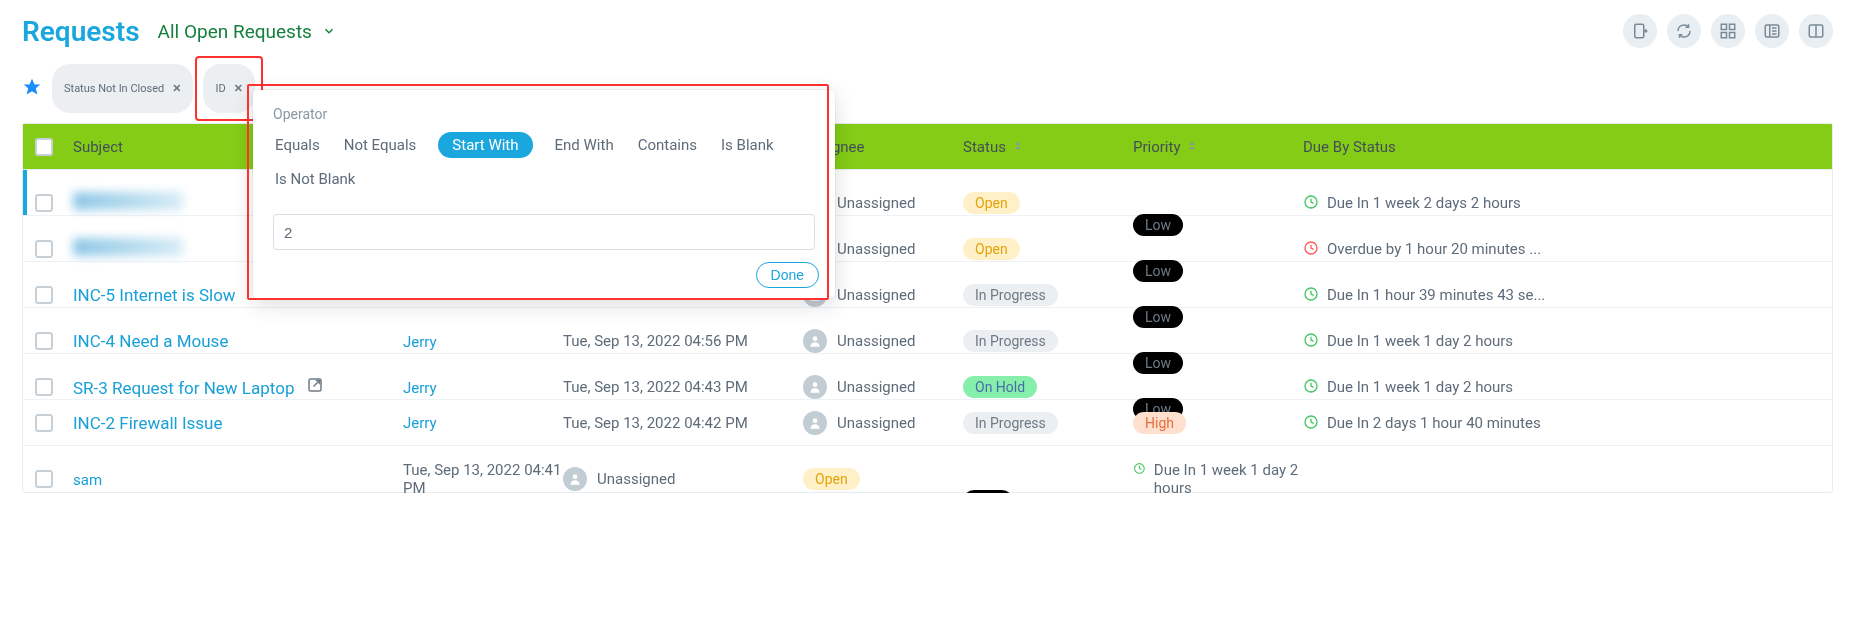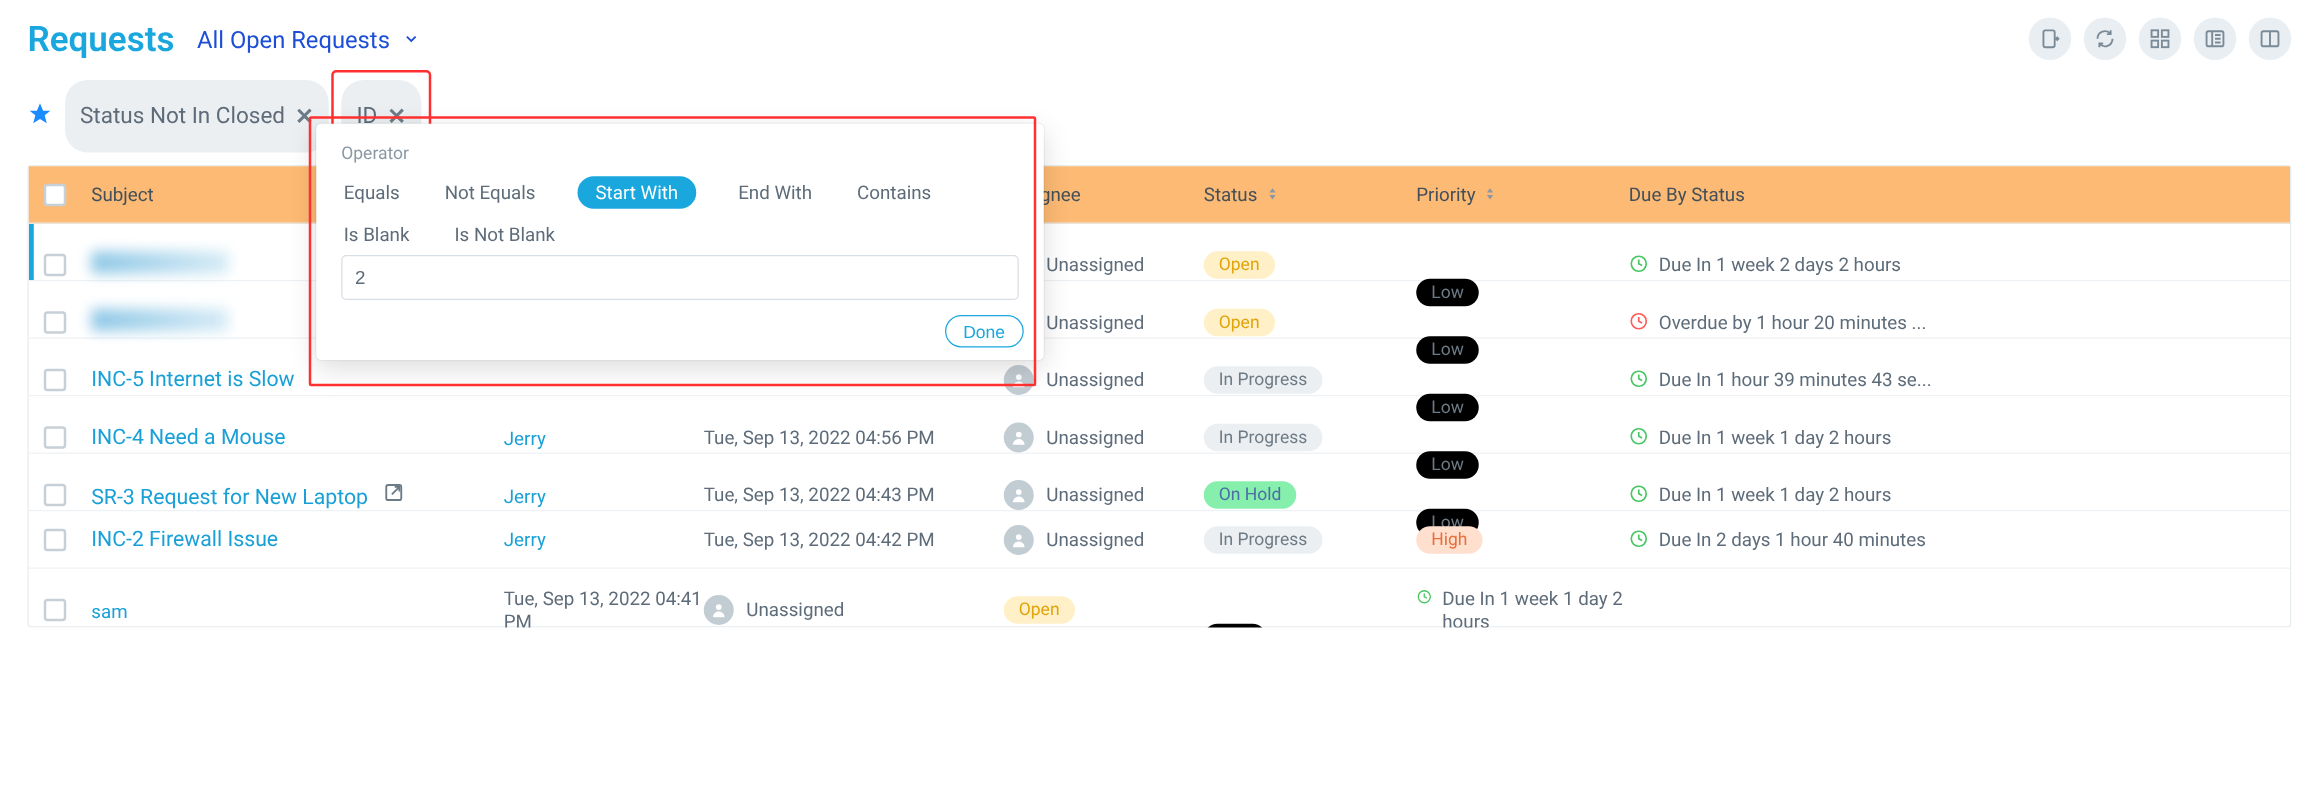--- a/index.html
+++ b/index.html
@@ -7,54 +7,54 @@
   body { width: 1855px; }
 
   
   .top {
     display: flex; align-items: center; padding: 14px 22px 12px 22px;
   }
   .title {
     color: #19a7dd; font-size: 28px; font-weight: 600; margin-right: 18px;
   }
   .view-switcher {
-    display: inline-flex; align-items: center; color: #1d4ed8; font-size: 19px; cursor: pointer;
+    display: inline-flex; align-items: center; color: #15803d; font-size: 19px; cursor: pointer;
   }
   .view-switcher .chev { margin-left: 10px; }
   .spacer { flex: 1; }
   .round-btn {
     width: 34px; height: 34px; border-radius: 50%; display: inline-flex;
     align-items: center; justify-content: center; background: #e9eef2; margin-left: 10px;
     color: #7a8a97; cursor: pointer;
   }
   .round-btn svg { width: 18px; height: 18px; }
 
   
   .filterbar {
     display: flex; align-items: center; gap: 10px; padding: 4px 22px 10px 22px;
   }
   .star { color: #1b8cff; }
   .chip {
-    display: inline-flex; gap: 8px;
+    display: inline-flex; align-items: center; gap: 8px;
     background: #eceff2; border-radius: 18px; padding: 18px 12px;
-    color: #5e6c7a; font-size: 18px;
+    color: #5e6c7a; font-size: 11px;
   }
   .chip .x { font-weight: 600; cursor: pointer; color: #6d7b86; }
   .chip-hl { position: relative; }
   .hl-box {
     position: absolute; border: 2.5px solid #ff3030; border-radius: 4px;
     left: -8px; top: -8px; right: -8px; bottom: -8px; pointer-events: none;
   }
 
   
   .tablewrap { position: relative; margin: 0 22px; border: 1px solid #e7ecef; border-radius: 3px; }
   .thead {
     display: grid;
     grid-template-columns: 44px 330px 160px 240px 160px 170px 170px 1fr;
-    align-items: center; background: #fdba74; height: 46px;
+    align-items: center; background: #84cc16; height: 46px;
     padding-left: 6px; border-bottom: 1px solid #e7ecef;
   }
   .thead .hcell { font-size: 15px; color: #43505a; display: flex; align-items: center; gap: 6px; }
   .sort svg { width: 12px; height: 12px; color: #8a98a4; }
 
   .row {
     display: grid;
     grid-template-columns: 44px 330px 160px 240px 160px 170px 170px 1fr;
     align-items: center; height: 46px; padding-left: 6px; border-bottom: 1px solid #eef2f5;
   }
@@ -94,21 +94,21 @@
     background: #fff; padding: 16px 20px 48px 20px;
     box-shadow: 0 6px 22px rgba(0,0,0,.14), 0 0 0 1px rgba(0,0,0,.04);
     border-radius: 4px;
     z-index: 5;
   }
   .pop-highlight {
     position: absolute; left: 224px; top: -40px; width: 582px; height: 216px;
     border: 2.5px solid #ff3030; border-radius: 2px; z-index: 6; pointer-events: none;
   }
   .pop-title { color: #8a98a4; font-size: 14px; margin-bottom: 10px; }
-  .op-row { display: flex; flex-wrap: wrap; gap: 8px 32px; margin-bottom: 3px; }
+  .op-row { display: flex; flex-wrap: wrap; gap: 8px 20px; margin-bottom: 22px; }
   .op { color: #5e6c7a; font-size: 15px; cursor: pointer; padding: 4px 2px; border-radius: 14px; }
   .op.active { background: #19a7dd; color: #fff; padding: 4px 14px; }
   .pop-input {
     width: 100%; border: 1px solid #d7dee4; border-radius: 4px; height: 36px;
     padding: 0 10px; font-size: 15px; color: #5e6c7a;
   }
   .done {
     position: absolute; right: 16px; bottom: 10px;
     border: 1.5px solid #19a7dd; color: #19a7dd; background: #fff;
     padding: 4px 14px; border-radius: 16px; font-size: 14px; cursor: pointer;

